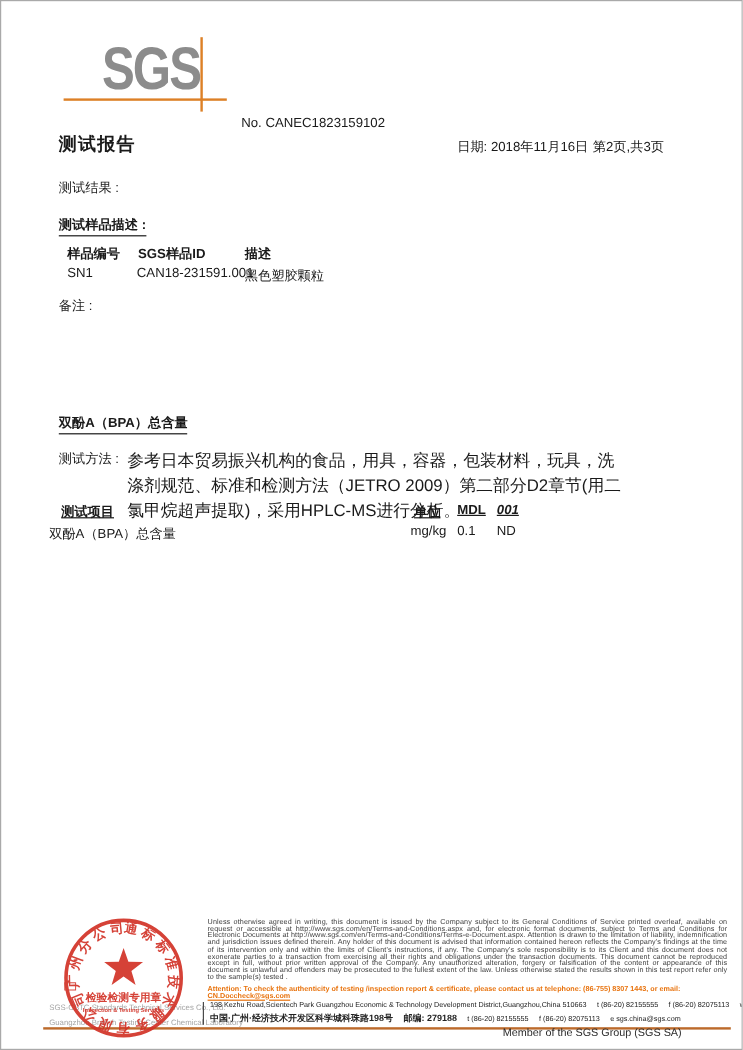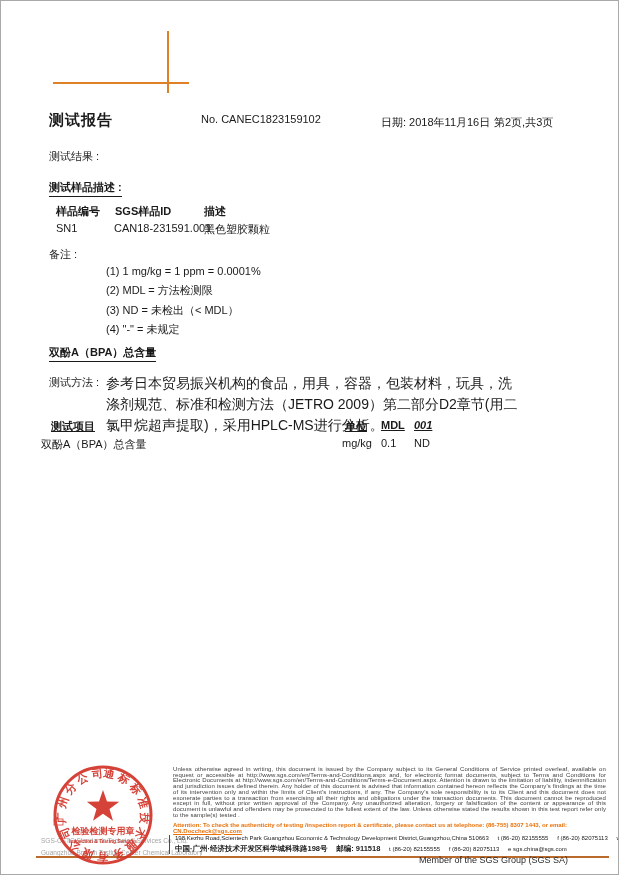--- a/index.html
+++ b/index.html
@@ -42,46 +42,43 @@
   .addr-cn span { margin-right:7px; }
   .footer-rule { left:35px; top:855px; width:573px; height:2px; background:#bc6a2b; }
   .member { font-size:9px; color:#2b2b2b; }
   .stamp { opacity:0.92; z-index:3; }
 </style>
 </head>
 <body>
 
 <div class="page">
 
+  <div class="abs" style="left:84px;top:32px;">
+    <div class="logo-text">SGS</div>
+  </div>
   <div class="abs logo-hline"></div>
   <div class="abs logo-vline"></div>
 
   <div class="abs doc-title" style="left:48px;top:110px;">测试报告</div>
-  <div class="abs t11" style="left:200px;top:112px;text-align:center;">No. CANEC1823159102</div>
+  <div class="abs t11" style="left:200px;top:96px;text-align:center;">No. CANEC1823159102</div>
   <div class="abs t11" style="left:380px;top:114px;">日期: 2018年11月16日</div>
   <div class="abs t11" style="left:493px;top:114px;">第2页,共3页</div>
 
   <div class="abs t11" style="left:48px;top:148px;">测试结果 :</div>
 
   <div class="abs t11 bold ul" style="left:48px;top:179px;">测试样品描述 :</div>
 
   <div class="abs t11 bold center" style="left:55px;top:203px;width:50px;">样品编号</div>
   <div class="abs t11 bold" style="left:114px;top:203px;">SGS样品ID</div>
   <div class="abs t11 bold" style="left:203px;top:203px;">描述</div>
   <div class="abs t11 center" style="left:55px;top:221px;width:50px;">SN1</div>
   <div class="abs t11" style="left:113px;top:221px;">CAN18-231591.001</div>
   <div class="abs t11" style="left:203px;top:221px;">黑色塑胶颗粒</div>
 
   <div class="abs t11" style="left:48px;top:246px;">备注 :</div>
-  <div class="abs remarks" style="left:105px;top:261px;">
-    <div>(1) 1 mg/kg = 1 ppm = 0.0001%</div>
-    <div>(2) MDL = 方法检测限</div>
-    <div>(3) ND = 未检出（&lt; MDL）</div>
-    <div>(4) "-" = 未规定</div>
-  </div>
 
   <div class="abs t11 bold ul" style="left:48px;top:344px;">双酚A（BPA）总含量</div>
 
   <div class="abs t11" style="left:48px;top:374px;">测试方法 :</div>
   <div class="abs method-text" style="left:105px;top:372px;">参考日本贸易振兴机构的食品，用具，容器，包装材料，玩具，洗涤剂规范、标准和检测方法（JETRO 2009）第二部分D2章节(用二氯甲烷超声提取)，采用HPLC-MS进行分析。</div>
 
   <div class="abs t11 bold hdr-ul" style="left:50px;top:418px;">测试项目</div>
   <div class="abs t11 bold hdr-ul center" style="left:344px;top:418px;width:36px;text-decoration:underline;">单位</div>
   <div class="abs t11 bold hdr-ul center" style="left:380px;top:418px;width:28px;">MDL</div>
   <div class="abs t11 bold hdr-ul it center" style="left:413px;top:418px;width:28px;">001</div>
@@ -115,21 +112,21 @@
 
   <div class="abs addr-wrap" style="left:168px;top:834px;">
     <div class="addr-en">
       <span>198 Kezhu Road,Scientech Park Guangzhou Economic &amp; Technology Development District,Guangzhou,China 510663</span>
       <span>t (86-20) 82155555</span>
       <span>f (86-20) 82075113</span>
       <span>www.sgsgroup.com.cn</span>
     </div>
     <div class="addr-cn">
       <span class="cjk">中国·广州·经济技术开发区科学城科珠路198号</span>
-      <span class="cjk">邮编: 911518</span>
+      <span class="cjk">邮编: 279188</span>
       <span>t (86-20) 82155555</span>
       <span>f (86-20) 82075113</span>
       <span>e sgs.china@sgs.com</span>
     </div>
   </div>
 
   <div class="abs footer-rule"></div>
   <div class="abs member" style="left:418px;top:854px;">Member of the SGS Group (SGS SA)</div>
 
 </div>

